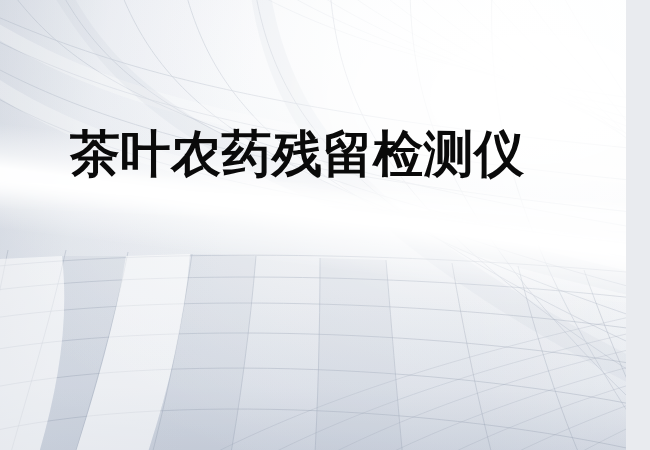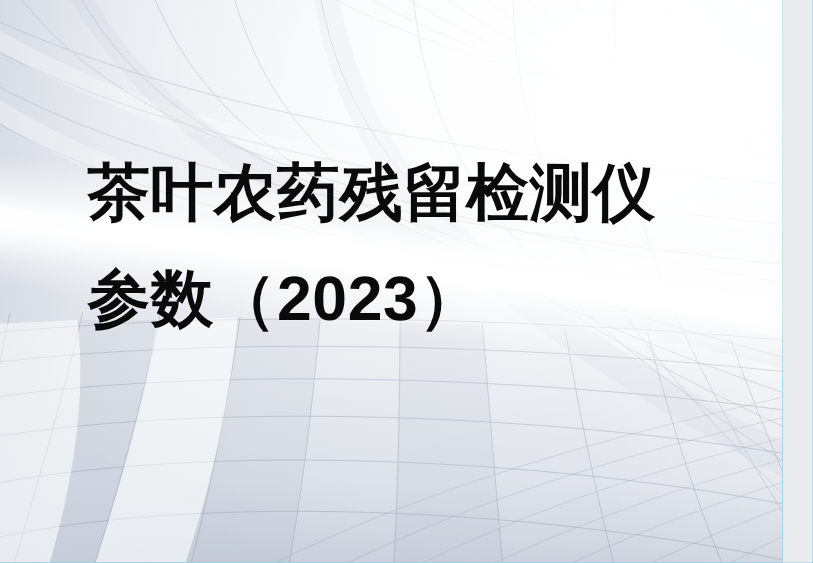--- a/index.html
+++ b/index.html
@@ -3,21 +3,21 @@
 <meta charset="utf-8">
 <style>
   html,body{margin:0;padding:0;}
   body{
     width:650px;height:450px;overflow:hidden;
     font-family:"Liberation Sans","DejaVu Sans",sans-serif;
     background:#e9ebef;
   }
   #banner{
     position:relative;width:626px;height:450px;overflow:hidden;
-    background:#0ea5e9;
+    background:#f9a8d4;
   }
   .layer{position:absolute;inset:0;pointer-events:none;}
 
   
   #bg-base{
     background:
       radial-gradient(130% 95% at 78% 10%, #ffffff 0%, #fbfcfd 18%, #f2f4f7 40%, #e7eaef 62%, #dfe3ea 80%, #d6dbe4 100%);
   }
   
   #bg-shade{
@@ -177,16 +177,15 @@
       <rect x="0" y="0" width="650" height="450" fill="url(#panelFade)"></rect>
     </svg>
   </div>
 
   <div class="layer" id="bg-glow"></div>
   <div class="layer" id="bg-sweep"></div>
   <div class="layer" id="bg-sweep2"></div>
 
   <div id="title-block">
     <div class="title-line">茶叶农药残留检测仪</div>
-    <div class="title-line">参数（2023）</div>
   </div>
 
 </div>
 
 </body></html>

